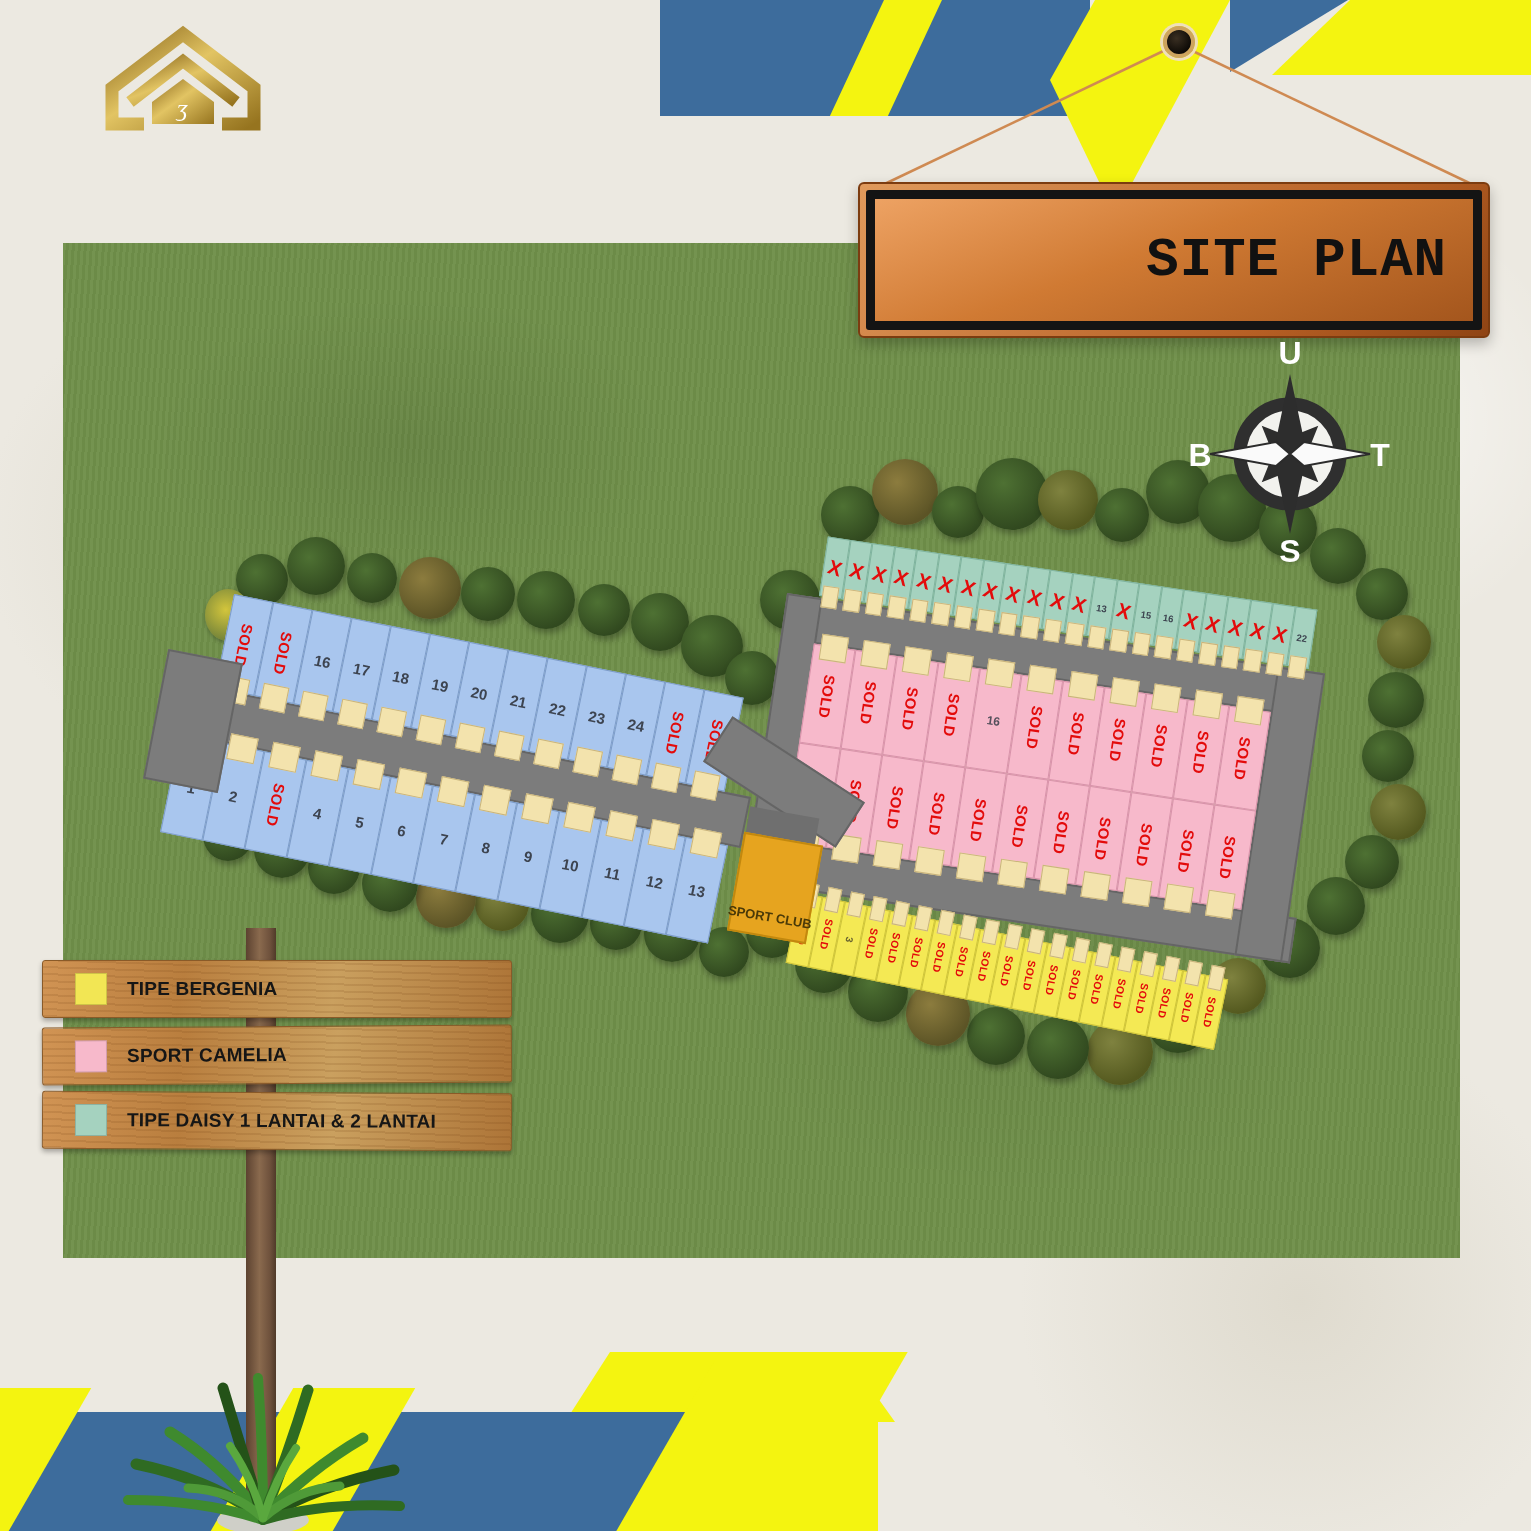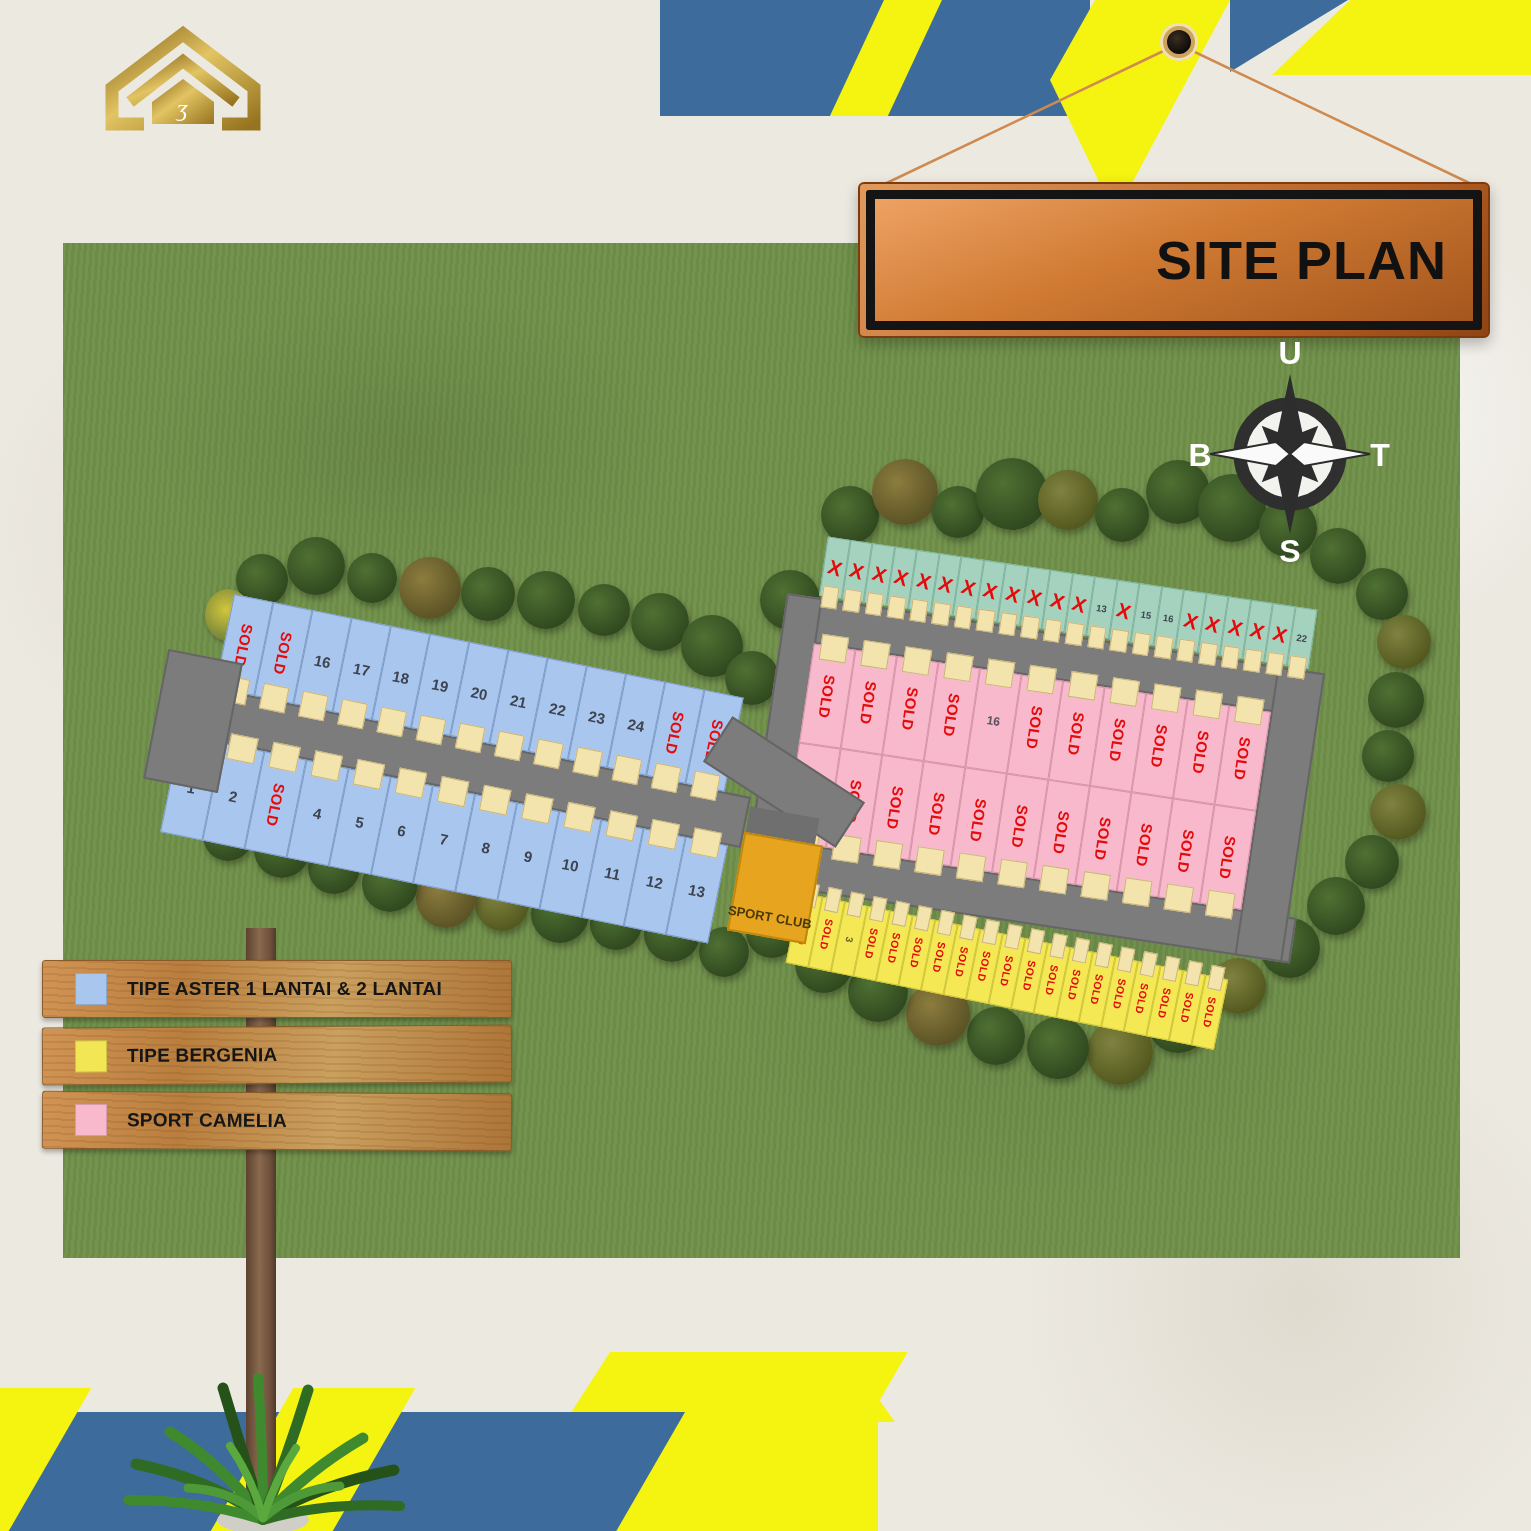--- a/index.html
+++ b/index.html
@@ -40,21 +40,21 @@
   .nail{position:absolute;left:1163px;top:26px;width:24px;height:24px;border-radius:50%;
     background:radial-gradient(circle at 40% 35%,#3a2f22,#0e0b07 70%);
     border:4px solid #cda45f;box-shadow:0 0 0 3px #efdfba;}
   .sign{position:absolute;left:858px;top:182px;width:632px;height:156px;
     background:linear-gradient(135deg,#e09a5c,#b65f24 70%,#8f4414);
     border:2px solid #7c3c10;border-radius:6px;padding:6px;box-sizing:border-box;
     box-shadow:0 6px 14px rgba(0,0,0,.25);}
   .sign-black{width:100%;height:100%;background:#141414;border-radius:3px;padding:9px;box-sizing:border-box;}
   .sign-inner{width:100%;height:100%;box-sizing:border-box;
     background:linear-gradient(160deg,#eda263 0%,#d07a33 45%,#a4561d 100%);
-    display:flex;align-items:center;justify-content:flex-end;padding-right:26px;}
+    display:flex;align-items:center;justify-content:flex-end;padding-right:26px;font-family:Liberation Mono, monospace;}
   .sign-title{font-size:54px;font-weight:bold;color:#111;letter-spacing:1px;}
 
   
   .map{position:absolute;left:63px;top:243px;width:1397px;height:1015px;overflow:hidden;
     background:
       radial-gradient(closest-side at 25% 20%, rgba(0,0,0,.07), transparent 75%),
       radial-gradient(closest-side at 70% 75%, rgba(0,0,0,.06), transparent 75%),
       repeating-linear-gradient(94deg, rgba(255,255,255,.03) 0 3px, rgba(0,0,0,.035) 3px 6px),
       #70904a;}
   .tree{position:absolute;border-radius:50%;box-shadow:2px 4px 6px rgba(0,0,0,.3);}
@@ -536,30 +536,30 @@
   <div class="sign-black">
     <div class="sign-inner">
       <span class="sign-title">SITE PLAN</span>
     </div>
   </div>
 </div>
 
 <div class="post"></div>
 <div class="legend" id="legend">
     <div class="plank">
-      <div class="chip" style="background: rgb(169, 198, 238);"></div>
-      <span class="txt">TIPE ASTER 1 LANTAI &amp; 2 LANTAI</span>
-    </div>
-    <div class="plank">
       <div class="chip" style="background: rgb(242, 230, 84);"></div>
       <span class="txt">TIPE BERGENIA</span>
     </div>
     <div class="plank">
       <div class="chip" style="background: rgb(247, 185, 203);"></div>
       <span class="txt">SPORT CAMELIA</span>
+    </div>
+    <div class="plank">
+      <div class="chip" style="background: rgb(165, 210, 191);"></div>
+      <span class="txt">TIPE DAISY 1 LANTAI &amp; 2 LANTAI</span>
     </div>
   </div>
 
 <svg class="plant" viewBox="0 0 290 171">
   <ellipse cx="145" cy="160" rx="46" ry="14" fill="#cfcfc8"></ellipse>
   <g fill="none" stroke-linecap="round">
     <path d="M145,158 Q95,120 18,104" stroke="#2f6b22" stroke-width="11"></path>
     <path d="M145,158 Q105,105 52,72" stroke="#3f8a2e" stroke-width="11"></path>
     <path d="M145,158 Q125,95 105,28" stroke="#245218" stroke-width="11"></path>
     <path d="M145,158 Q145,90 140,18" stroke="#3f8a2e" stroke-width="10"></path>

